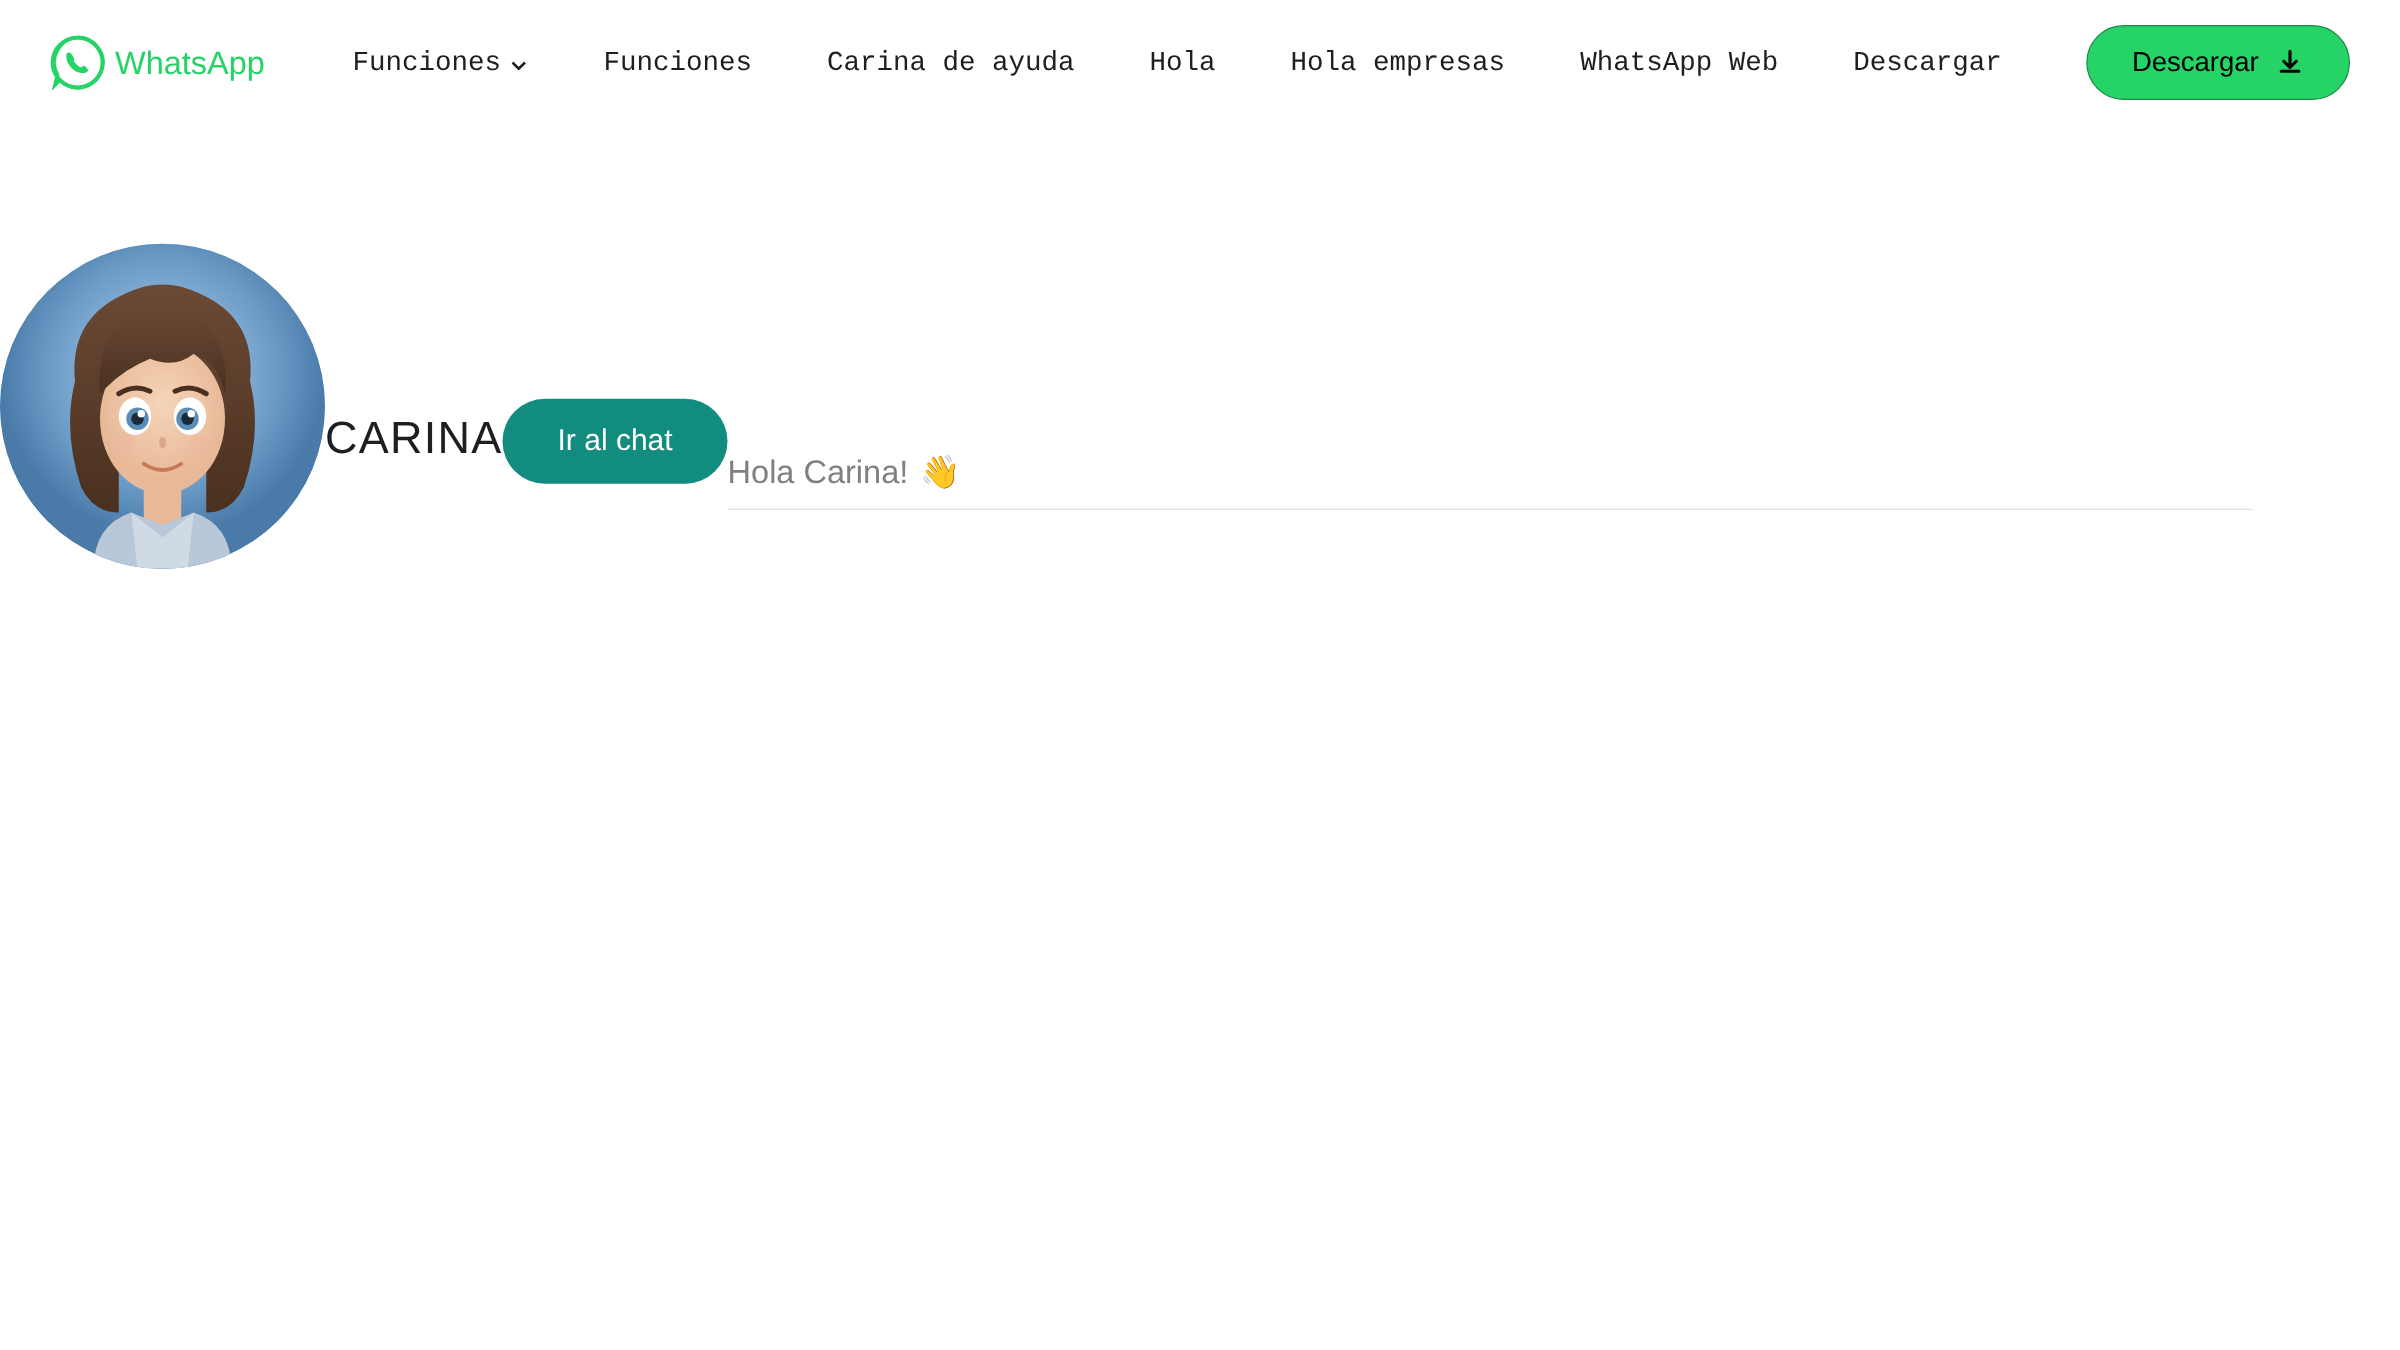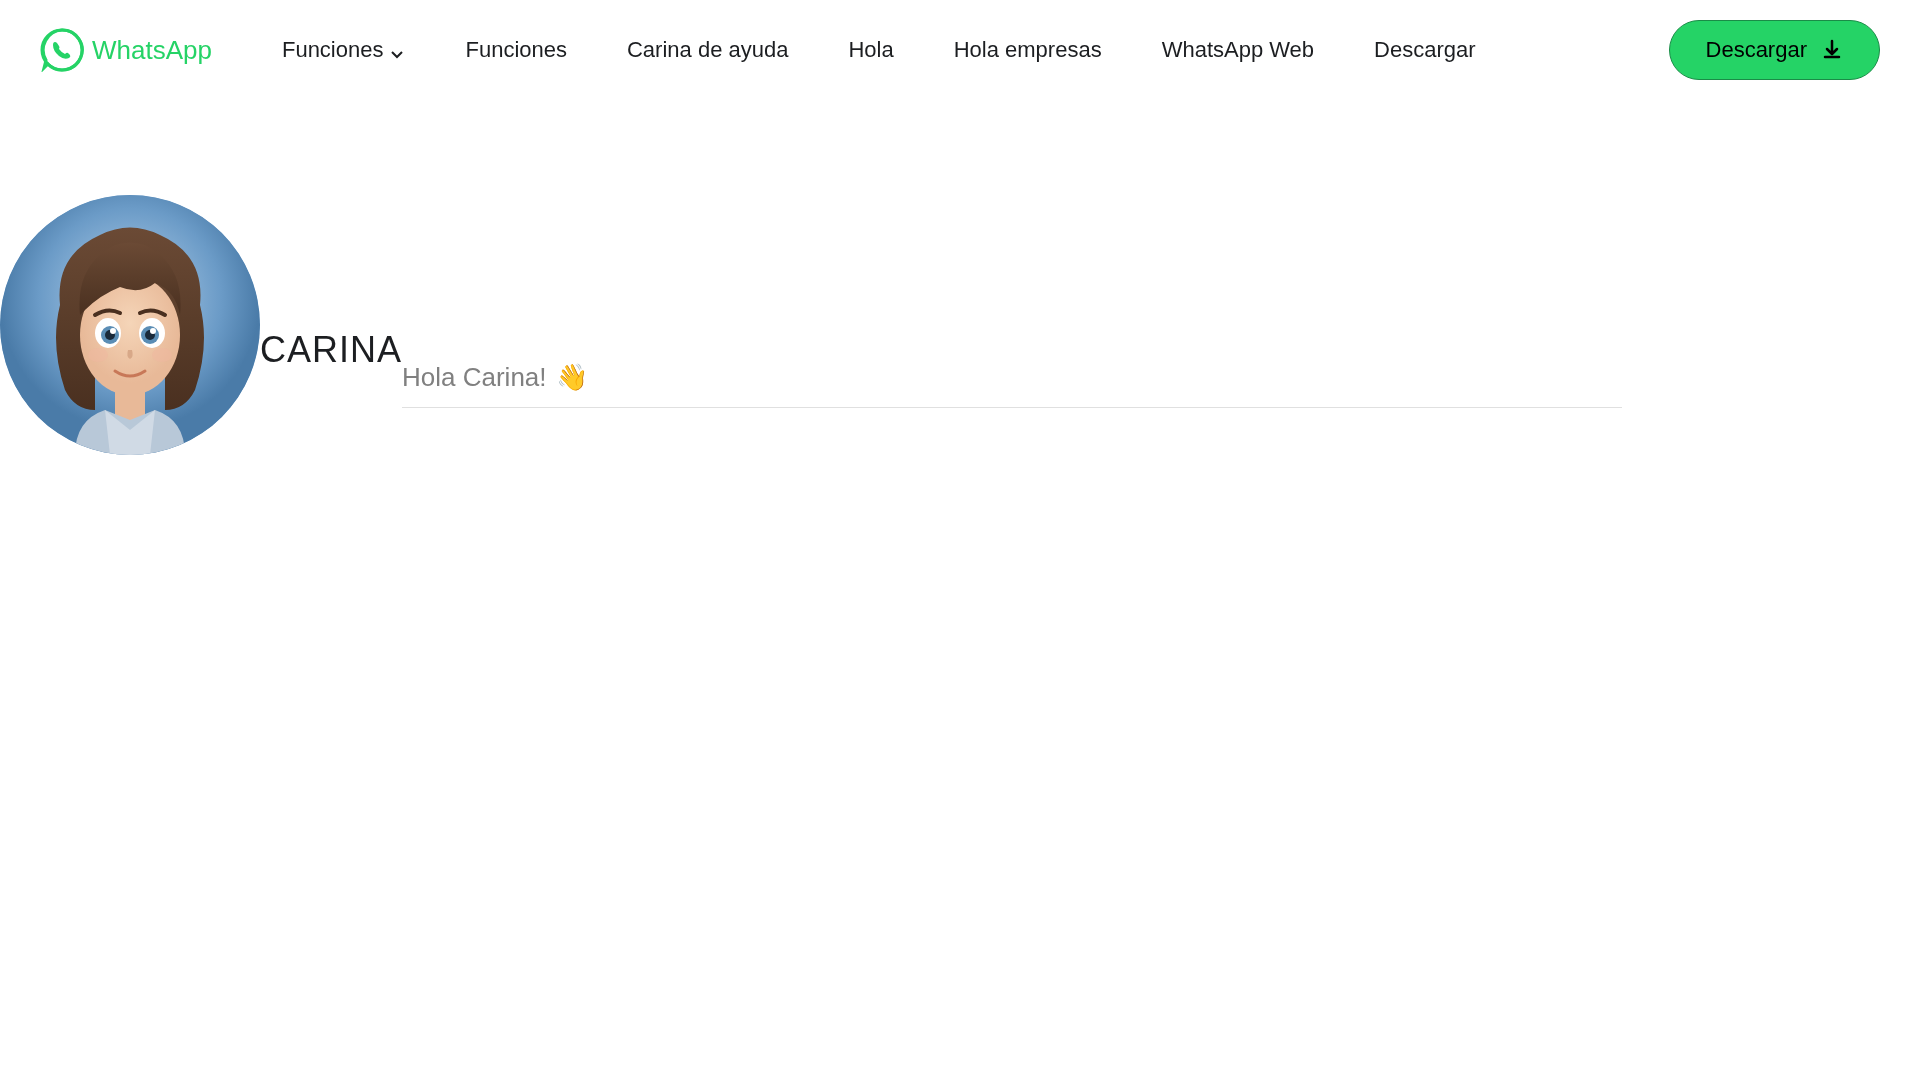--- a/index.html
+++ b/index.html
@@ -39,20 +39,21 @@
       font-size: 26px;
       font-weight: 400;
     }
     
     .nav {
       display: flex;
       align-items: center;
       gap: 60px;
       margin-left: 40px;
       flex: 1;
+      font-family: Liberation Mono, monospace;
     }
     
     .nav-item {
       color: #1c1e21;
       font-size: 22px;
       cursor: pointer;
       display: flex;
       align-items: center;
       gap: 6px;
     }
@@ -248,20 +249,23 @@
 
       <path d="M 115 176 Q 130 186 145 176" stroke="#c87858" stroke-width="3" fill="none" stroke-linecap="round"></path>
 
       <ellipse cx="98" cy="160" rx="10" ry="7" fill="#f0b8a0" opacity="0.5"></ellipse>
       <ellipse cx="162" cy="160" rx="10" ry="7" fill="#f0b8a0" opacity="0.5"></ellipse>
     </svg>
   </div>
 
   <h1 class="profile-name">CARINA</h1>
 
+  <button class="chat-btn">
+    <span>Ir al chat</span>
+  </button>
 
   <div class="greeting-container">
     <div class="greeting">
       <span>Hola Carina!</span>
       <span>👋</span>
     </div>
   </div>
 </div>
 
 </body></html>

